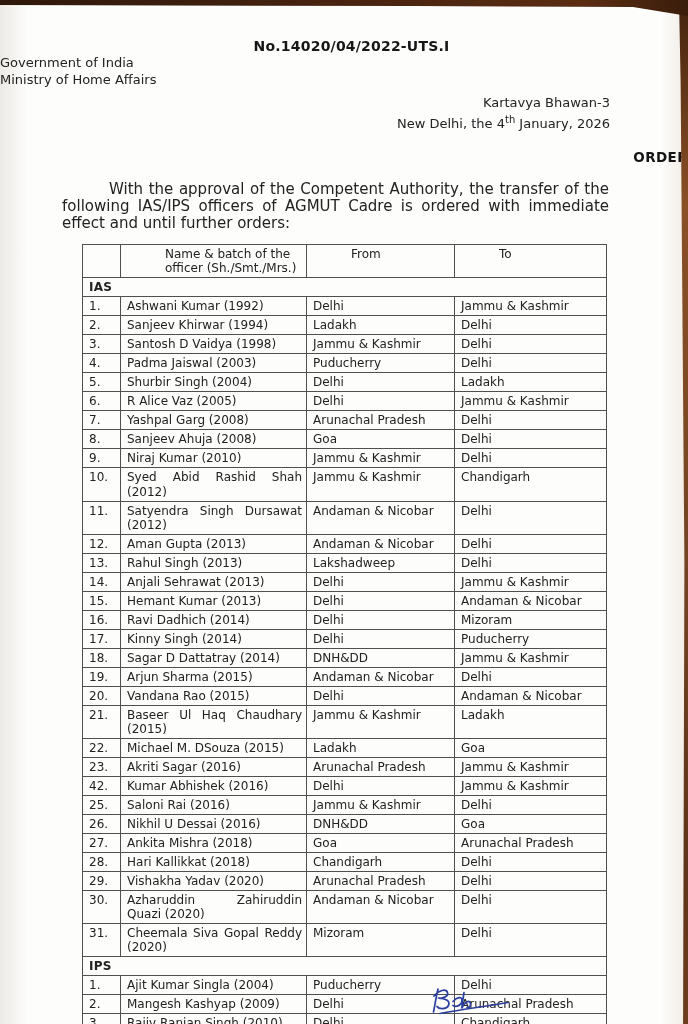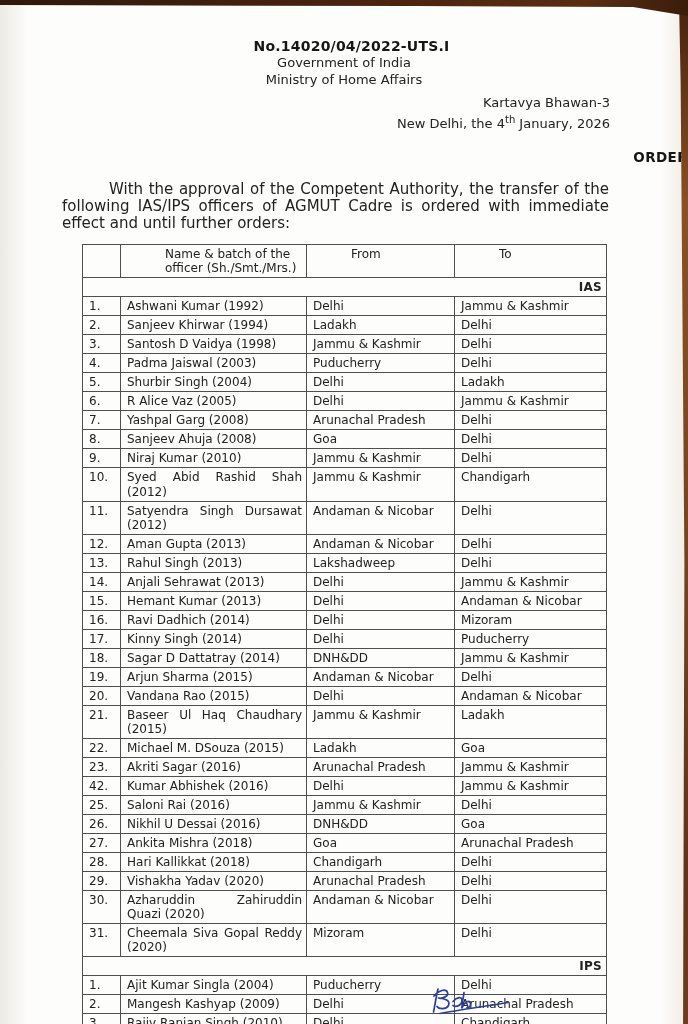--- a/index.html
+++ b/index.html
@@ -30,21 +30,21 @@
   .scan-edge-right {
     position: absolute; top: 0; right: 0; width: 9px; height: 100%; z-index: 4;
     background: linear-gradient(180deg, #45220e, #8a5026 20%, #744322 55%, #5f341a 85%, #6e3d1e);
     clip-path: polygon(0 0, 100% 0, 100% 100%, 45% 100%, 60% 55%, 18% 8%);
   }
   .content { position: relative; padding-top: 37px; z-index: 1; }
   .ref-no {
     text-align: center; font-weight: bold; font-size: 14px; line-height: 18px;
     letter-spacing: 0.2px; color: #161616; padding-left: 15px;
   }
-  .center-line { text-align: center; font-size: 13px; line-height: 16.5px; }
+  .center-line { font-size: 13px; line-height: 16.5px; }
   .right-block { margin: 7px 78px 0 10px; text-align: right; font-size: 13px; line-height: 16.5px; }
   .right-block sup { font-size: 10px; }
   .order-title {
     margin-top: 17px; text-align: right; font-weight: bold; font-size: 13.5px;
     letter-spacing: 0.4px; color: #151515;
   }
   .intro {
     margin: 16px 79px 0 62px; font-size: 15px; line-height: 16.6px;
     text-indent: 47px; text-align: justify;
   }
@@ -52,21 +52,21 @@
     margin: 13px 0 0 82px; width: 524px; table-layout: fixed;
     border-collapse: collapse; font-size: 12px; line-height: 1.17; color: var(--ink);
   }
   .transfer-table th, .transfer-table td {
     border: 1px solid var(--border);
     padding: 2px 4px 2px 6px;
     vertical-align: top; text-align: left; font-weight: normal;
     overflow: hidden;
   }
   .transfer-table thead th { height: 33px; padding-left: 44px; }
-  tr.section-row td { text-align: right; font-weight: bold; letter-spacing: 0.3px; }
+  tr.section-row td { text-align: left; font-weight: bold; letter-spacing: 0.3px; }
   td.col-name { text-align: justify; }
   .signature { position: absolute; left: 428px; top: 982px; z-index: 2; }
 </style>
 </head>
 <body>
 
 <div class="page">
   <div class="scan-edge-top"></div>
   <div class="scan-edge-right"></div>
 

